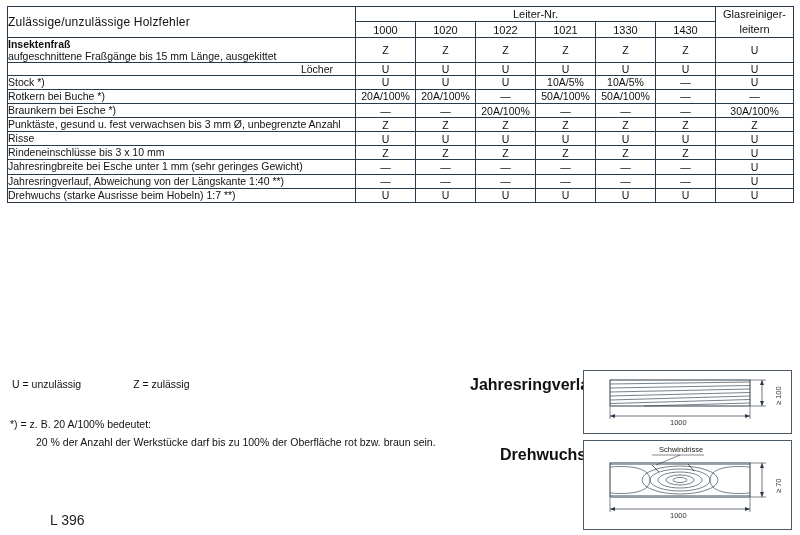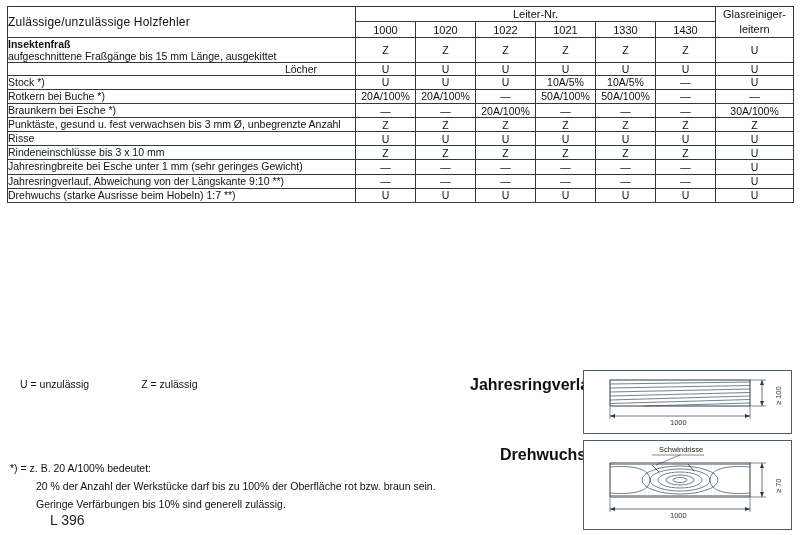--- a/index.html
+++ b/index.html
@@ -94,46 +94,44 @@
     font-size: 10.5px;
     vertical-align: middle;
   }
   .insekt-sub {
     text-align: left;
     padding: 4px 7px;
     font-size: 10.5px;
   }
   .insekt-sub.right {
     text-align: right;
-    padding-right: 38px;
+    padding-right: 22px;
   }
 
   
   .legend {
     position: absolute;
     left: 12px;
     top: 378px;
     font-size: 10.5px;
-    margin-left: 8px;
   }
   .legend .u-line {
     margin: 0 0 2px 0;
   }
   .legend .sp {
     display: inline-block;
     width: 52px;
   }
   .notes {
     position: absolute;
     left: 10px;
     top: 417px;
     font-size: 10.5px;
     line-height: 1.5;
     width: 470px;
-    margin-top: 44px;
   }
   .notes p {
     margin: 0 0 2px 0;
   }
   .notes .ind {
     padding-left: 26px;
   }
   .notes .gap {
     margin-top: 11px;
   }
@@ -315,21 +313,21 @@
           <td class="cellv">—</td>
           <td class="cellv">—</td>
           <td class="cellv">—</td>
           <td class="cellv">—</td>
           <td class="cellv">—</td>
           <td class="cellv">—</td>
           <td class="cellv">U</td>
         </tr>
 
         <tr>
-          <td class="rowlabel">Jahresringverlauf, Abweichung von der Längskante 9:10 **)</td>
+          <td class="rowlabel">Jahresringverlauf, Abweichung von der Längskante 1:40 **)</td>
           <td class="cellv">—</td>
           <td class="cellv">—</td>
           <td class="cellv">—</td>
           <td class="cellv">—</td>
           <td class="cellv">—</td>
           <td class="cellv">—</td>
           <td class="cellv">U</td>
         </tr>
 
         <tr>
@@ -348,21 +346,20 @@
 
   <div class="legend">
     <div class="u-line">
       <span>U  = unzulässig</span><span class="sp"></span><span>Z  = zulässig</span>
     </div>
   </div>
 
   <div class="notes">
     <p>*) = z. B. 20 A/100% bedeutet:</p>
     <p class="ind">20 % der Anzahl der Werkstücke darf bis zu 100% der Oberfläche rot bzw. braun sein.</p>
-    <p class="ind">Geringe Verfärbungen bis 10% sind generell zulässig.</p>
   </div>
 
   <div class="footer-code">L 396</div>
 
   <div class="fig-title" id="fig1-title">Jahresringverlauf</div>
   <div class="fig-box" id="fig1-box">
     <svg class="fig-inner" viewBox="0 0 207 62" preserveAspectRatio="none">
 
       <rect x="26" y="9" width="140" height="26" fill="none" stroke="#2b3a4a" stroke-width="1"></rect>
 

